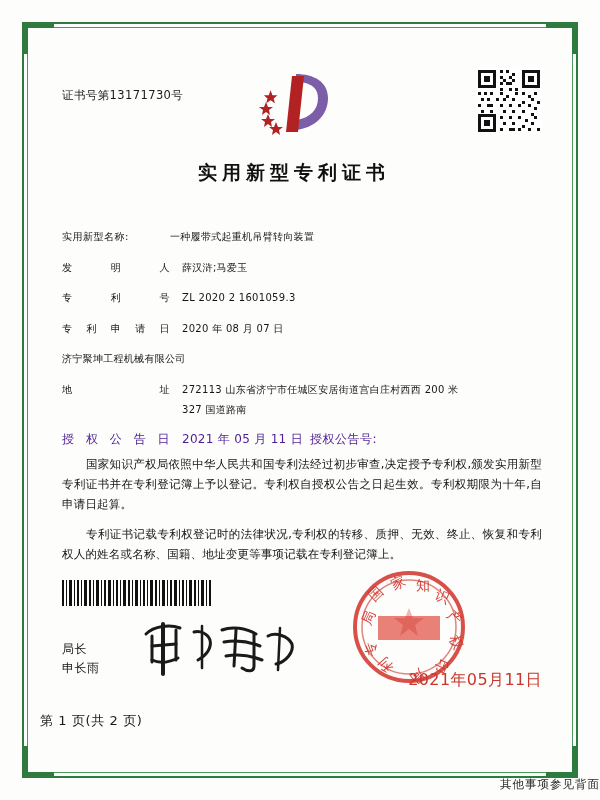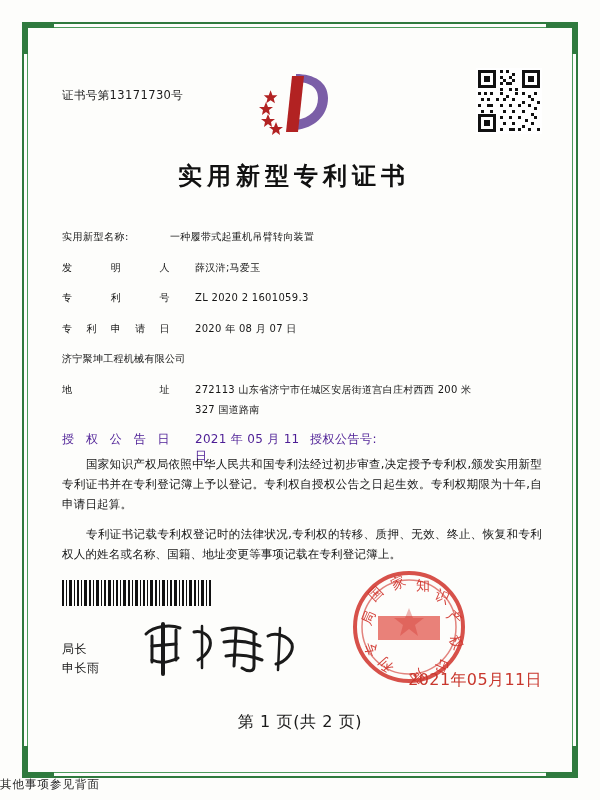--- a/index.html
+++ b/index.html
@@ -81,21 +81,21 @@
     height: 66px;
   }
 
   .title {
     position: absolute;
     left: 0;
     right: 12px;
     top: 120px;
     text-align: center;
     font-family: "DejaVu Serif", "Liberation Serif", serif;
-    font-size: 24px;
+    font-size: 19px;
     font-weight: bold;
     letter-spacing: 5px;
     color: #111;
   }
 
   
   .fields {
     position: absolute;
     left: 22px;
     right: 18px;
@@ -114,21 +114,21 @@
     flex: 0 0 108px;
     letter-spacing: 0.5px;
     white-space: nowrap;
   }
   .field-label.spread {
     display: inline-block;
     text-align: justify;
     text-align-last: justify;
     width: 92px;
     flex: 0 0 108px;
-    padding-right: 25px;
+    padding-right: 12px;
     box-sizing: content-box;
   }
   .field-value {
     flex: 1;
     letter-spacing: 0.3px;
   }
   .field-value .line2 {
     display: block;
     margin-top: 3px;
   }
@@ -214,31 +214,30 @@
     font-size: 16px;
     color: #c8372d;
     letter-spacing: 0.4px;
   }
 
   .page-number {
     position: absolute;
     left: 0;
     right: 0;
     top: 672px;
-    text-align: center;
-    font-size: 16px;
+    font-size: 13px;
     color: #1a1a1a;
     letter-spacing: 0.6px;
   }
   .footer-note {
     position: absolute;
     left: 0;
     right: 0;
     bottom: 8px;
-    text-align: left;
+    text-align: right;
     font-size: 11.5px;
     color: #2a2a2a;
     letter-spacing: 1px;
   }
 </style>
 </head>
 <body>
 
 <div class="page">
 

